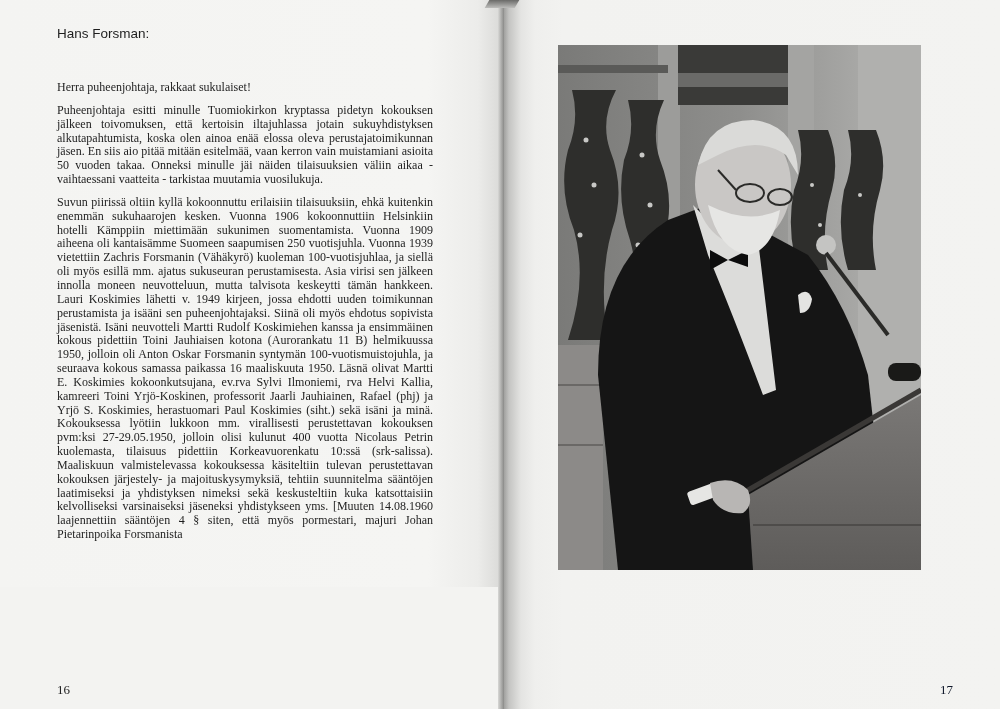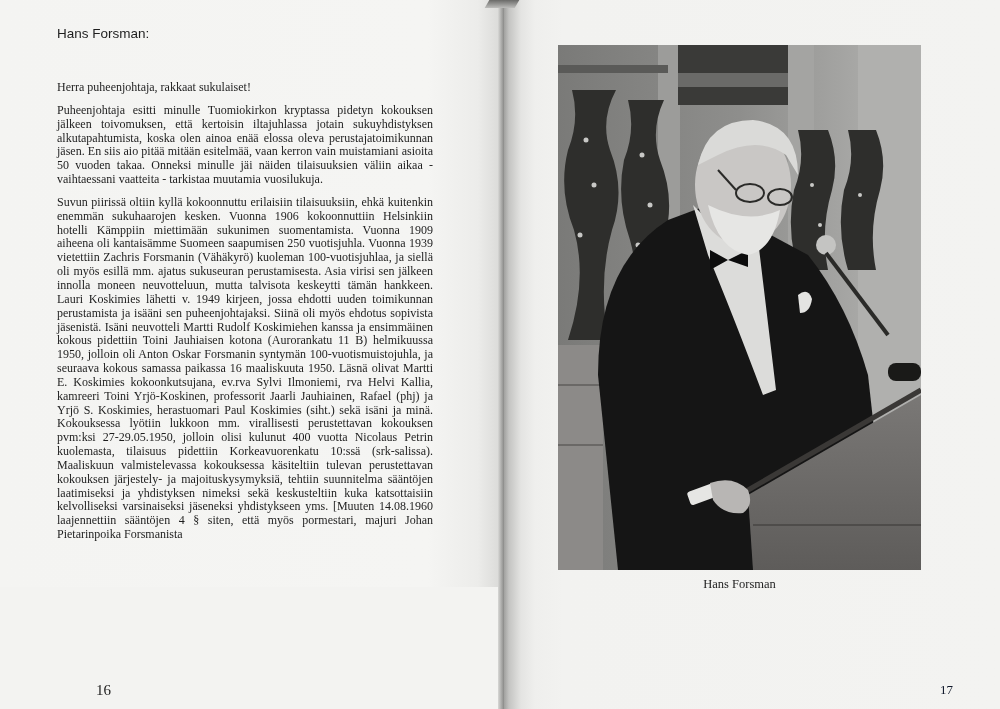--- a/index.html
+++ b/index.html
@@ -35,21 +35,21 @@
     position:absolute; left:57px; top:53px;
     font-family:"Liberation Sans", sans-serif; font-size:18.5px; color:#151515;
   }
   .body-text {
     position:absolute; left:57px; top:81px; width:376px;
     font-size:12px; line-height:13.85px; color:#1d1d1d;
   }
   .body-text p { margin:0 0 9px 0; text-align:justify; }
   .body-text p.greeting { margin-bottom:9px; text-align:left; }
   .page-num-left {
-    position:absolute; left:57px; top:682px; font-size:15px; color:#222;margin-left:39px;
+    position:absolute; left:57px; top:682px; font-size:13px; color:#222;
   }
   .page-num-right {
     position:absolute; left:940px; top:682px; font-size:13px; color:#0f172a;
   }
   .photo {
     position:absolute; left:558px; top:45px; width:363px; height:525px;
     background:#6e6e6c; overflow:hidden;
   }
   .caption {
     position:absolute; left:558px; top:577px; width:363px; text-align:center;
@@ -144,16 +144,15 @@
       <rect x="330" y="318" width="33" height="18" rx="8" fill="#1a1a18"></rect>
 
       <path d="M190 450 L363 350 L363 525 L195 525 Z" fill="url(#lect)"></path>
       <line x1="185" y1="448" x2="363" y2="345" stroke="#3a3836" stroke-width="5"></line>
       <line x1="195" y1="480" x2="363" y2="480" stroke="#4e4c4a" stroke-width="2"></line>
 
       <rect x="130" y="442" width="30" height="14" rx="3" fill="#e6e6e4" transform="rotate(-20 145 449)"></rect>
       <path d="M152 438 Q175 430 190 445 Q196 460 185 468 Q165 470 155 455 Z" fill="#b8b6b4"></path>
     </svg>
   </div>
-  <div class="caption">Hans Forsman</div>
   <div class="page-num-right">17</div>
 
 </div>
 
 </body></html>

